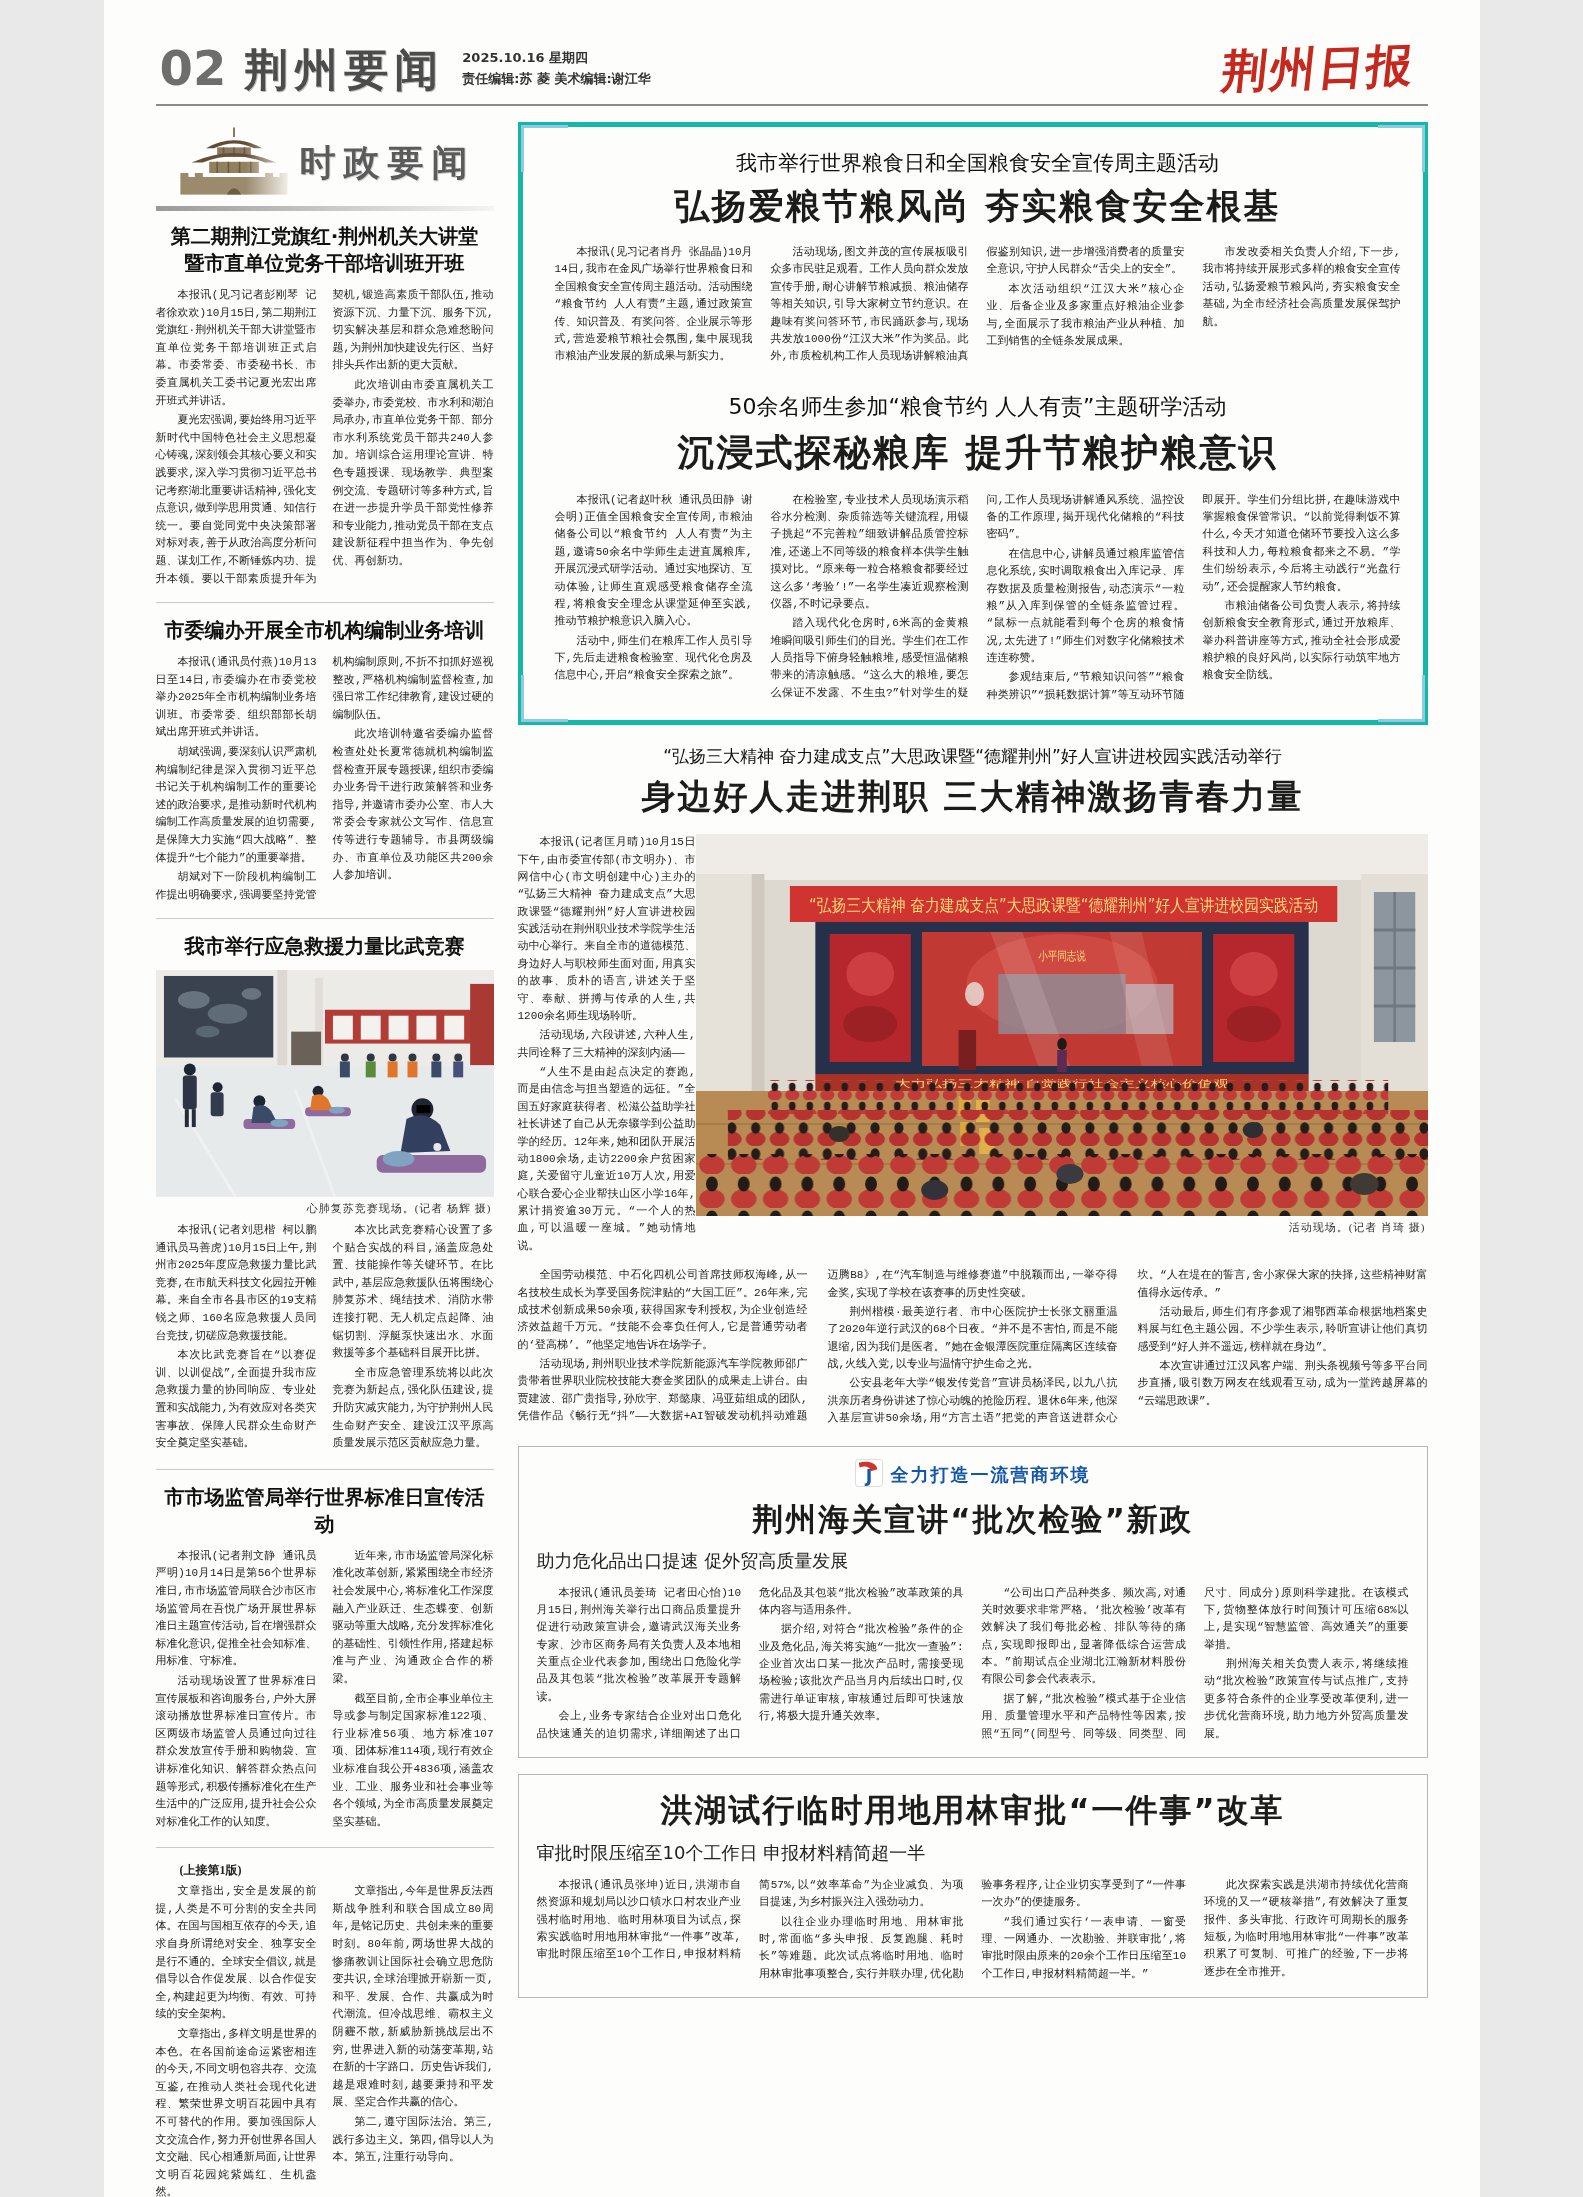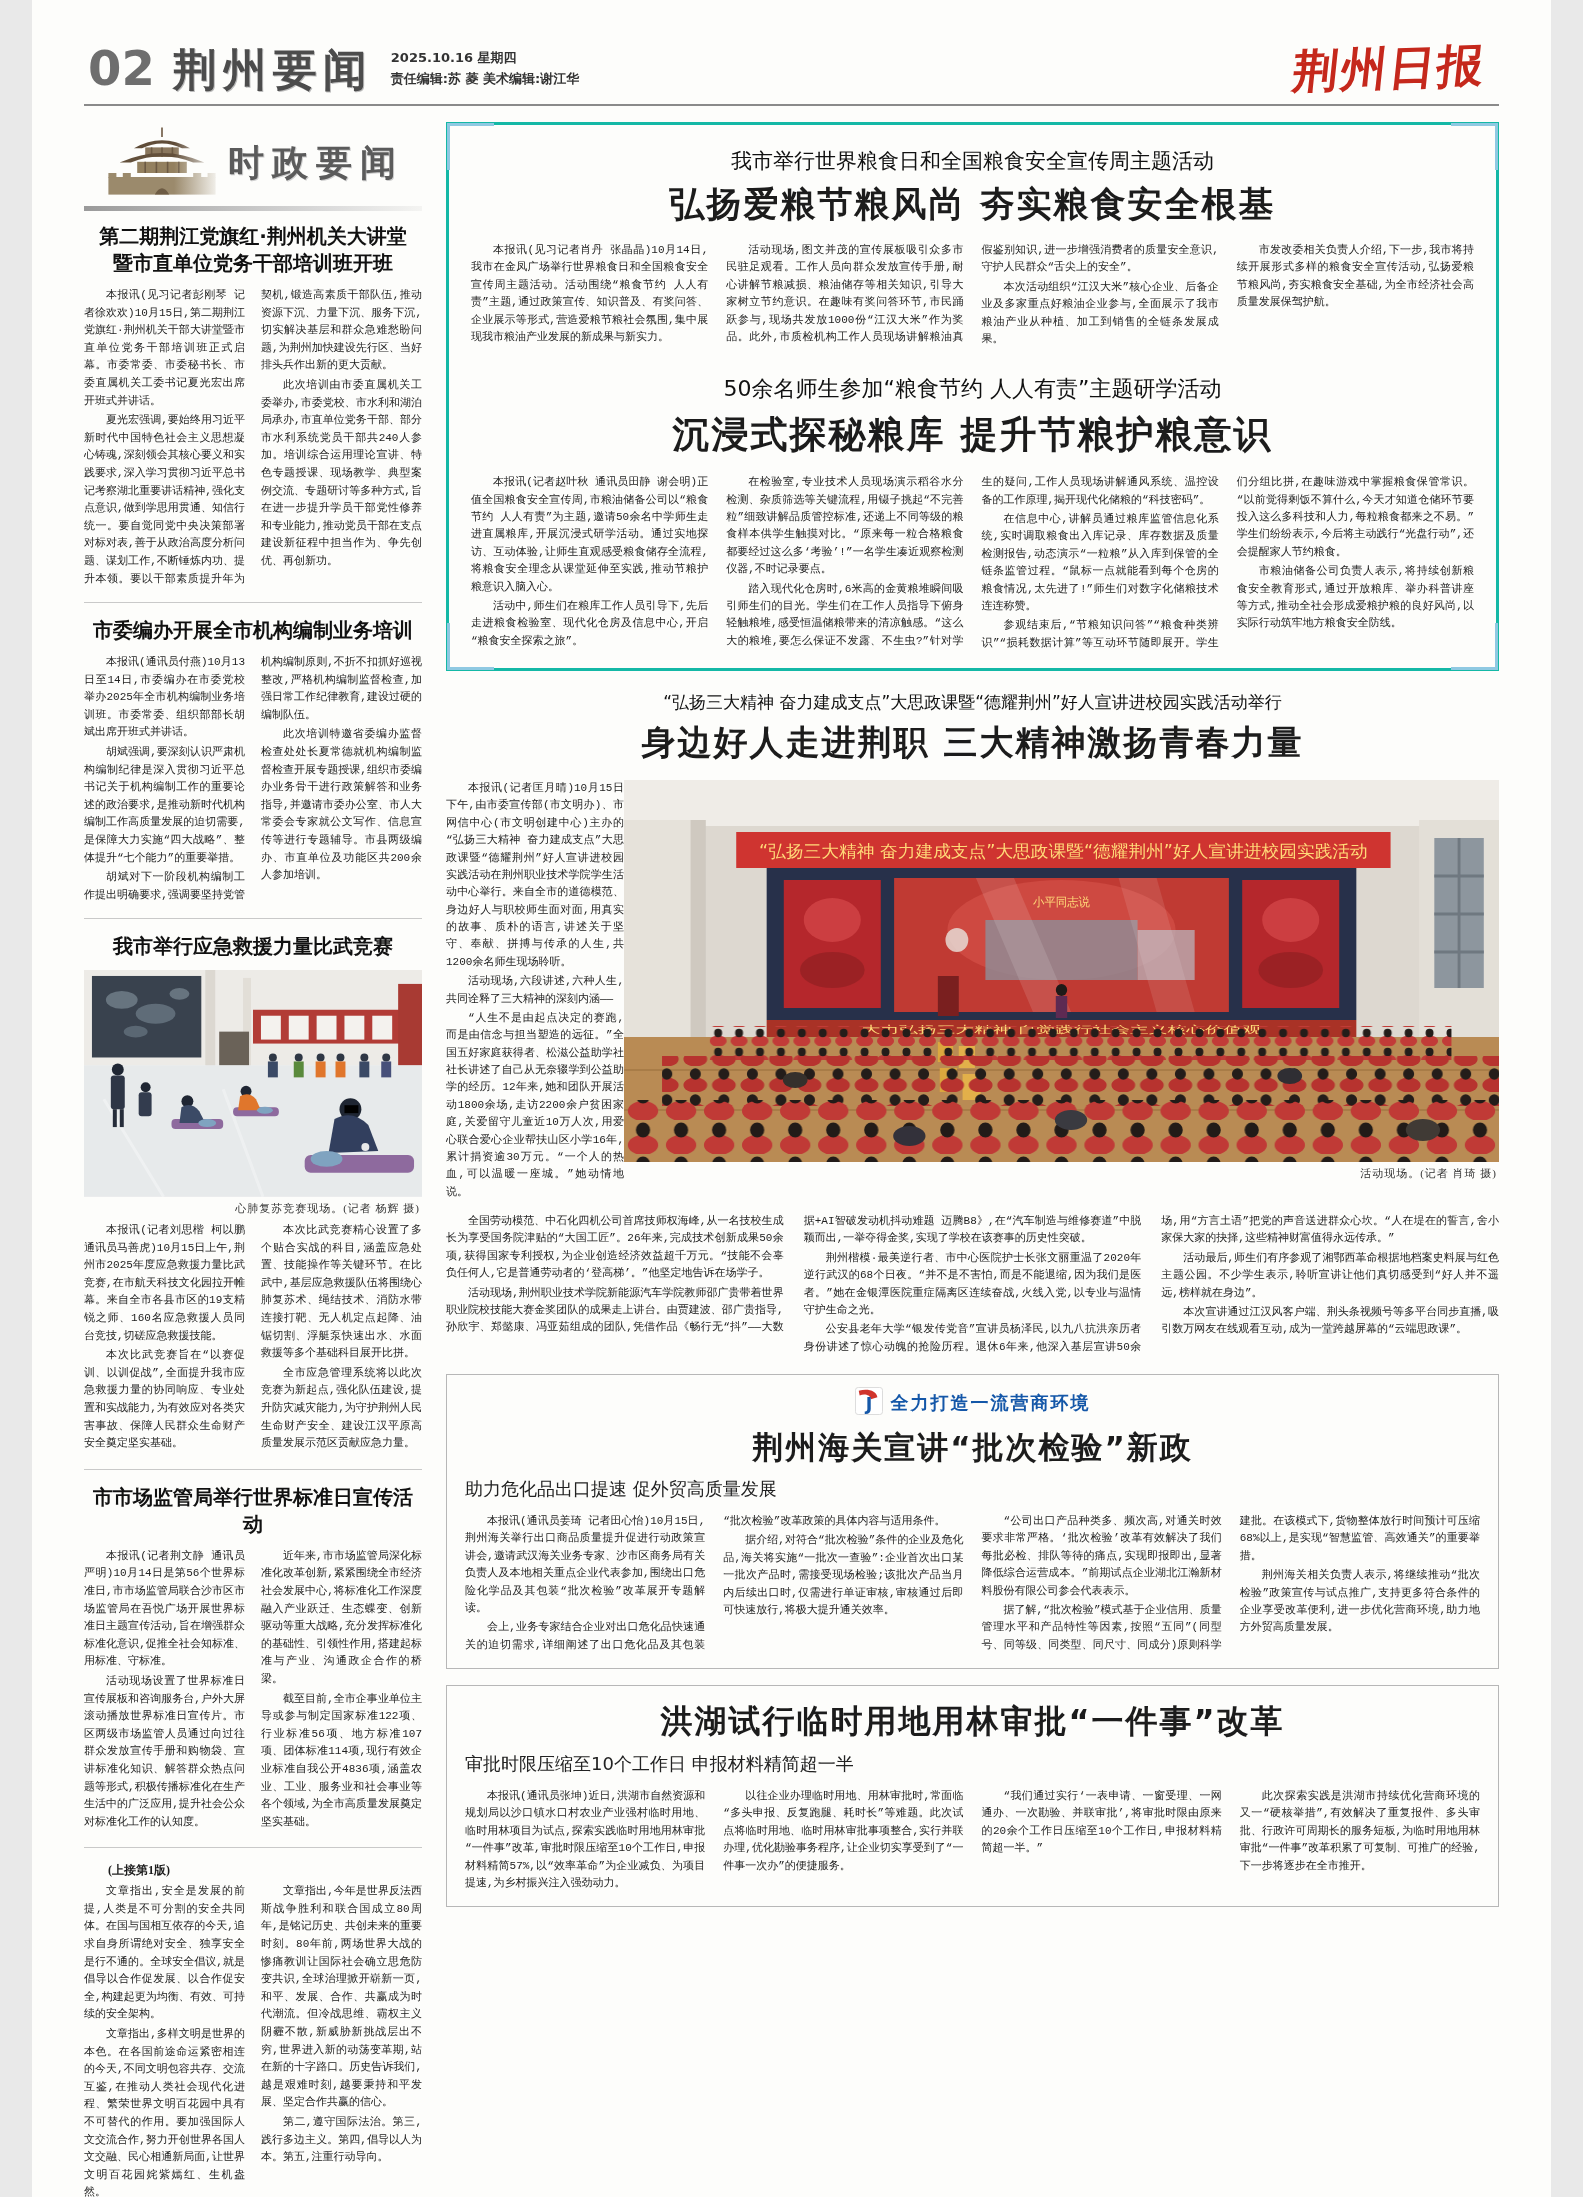--- a/index.html
+++ b/index.html
@@ -1,17 +1,17 @@
 <!DOCTYPE html>
 <html lang="zh"><head>
 <meta charset="utf-8">
 <style>
   html,body{margin:0;padding:0;background:#e9e9e9;}
   .page{
-    position:relative;width:1519px;height:2197px;margin:0 auto;
+    position:relative;width:1376px;height:2197px;margin:0 auto;
     background:#fdfdfb;box-sizing:border-box;padding:34px 52px 26px 52px;
     overflow:hidden;
     font-family:"Liberation Serif","DejaVu Serif",serif;color:#1c1c1c;
   }
   
   .masthead{display:flex;align-items:flex-end;gap:18px;padding:10px 4px 10px 4px;}
   .page-no{font-family:"DejaVu Sans","Liberation Sans",sans-serif;font-size:48px;font-weight:bold;color:#6e6e6e;line-height:1;}
   .section-title{font-family:"DejaVu Sans","Liberation Sans",sans-serif;font-size:44px;font-weight:bold;color:#4c4c4c;letter-spacing:6px;line-height:1;text-shadow:1px 1px 0 #bbb;}
   .mast-meta{font-family:"DejaVu Sans","Liberation Sans",sans-serif;font-size:13px;color:#333;font-weight:bold;line-height:1.6;padding-bottom:2px;}
   .mast-spacer{flex:1;}
@@ -27,21 +27,21 @@
   .body-3col{column-count:3;column-gap:20px;font-size:11px;line-height:1.58;color:#222;}
   .body-4col{column-count:4;column-gap:18px;font-size:11px;line-height:1.58;color:#222;}
   .rail-head{font-family:"DejaVu Sans","Liberation Sans",sans-serif;font-weight:bold;font-size:20px;text-align:center;color:#111;line-height:1.35;margin:4px 0 10px 0;}
   .divider{border:none;border-top:1px solid #c9c9c9;margin:14px 0;}
   .caption{font-size:11px;color:#333;text-align:right;margin:4px 2px 0 0;letter-spacing:1px;}
   
   .pol-banner{display:flex;align-items:center;gap:6px;justify-content:center;padding:2px 0 0 0;}
   .pol-banner-title{font-family:"Liberation Serif","DejaVu Serif",serif;font-size:36px;font-weight:bold;color:#5b5b5b;letter-spacing:8px;text-shadow:1px 1px 0 #cfcfcf;}
   .pol-underline{height:5px;background:linear-gradient(90deg,#9a9a9a,#d9d9d9 70%,#f4f4f2);margin:4px 0 12px 0;}
   
-  .grain-box{position:relative;border:3px solid #14b8a6;padding:20px 22px 16px 22px;}
+  .grain-box{position:relative;border:5px solid #14b8a6;padding:20px 22px 16px 32px;}
   .corner{position:absolute;width:44px;height:44px;}
   .corner.tl{top:-2px;left:-2px;border-top:3px solid #8fc9e2;border-left:3px solid #8fc9e2;}
   .corner.tr{top:-2px;right:-2px;border-top:3px solid #8fc9e2;border-right:3px solid #8fc9e2;}
   .corner.bl{bottom:-2px;left:-2px;border-bottom:3px solid #8fc9e2;border-left:3px solid #8fc9e2;}
   .corner.br{bottom:-2px;right:-2px;border-bottom:3px solid #8fc9e2;border-right:3px solid #8fc9e2;}
   .kicker{font-family:"DejaVu Sans","Liberation Sans",sans-serif;text-align:center;color:#111;}
   .grain-a .kicker{font-size:21px;margin:2px 0 6px 0;}
   .grain-a .headline{font-family:"DejaVu Sans","Liberation Sans",sans-serif;font-size:35px;font-weight:bold;text-align:center;letter-spacing:2px;margin:0 0 14px 0;}
   .grain-b{margin-top:26px;}
   .grain-b .kicker{font-size:22px;margin:0 0 6px 0;}

